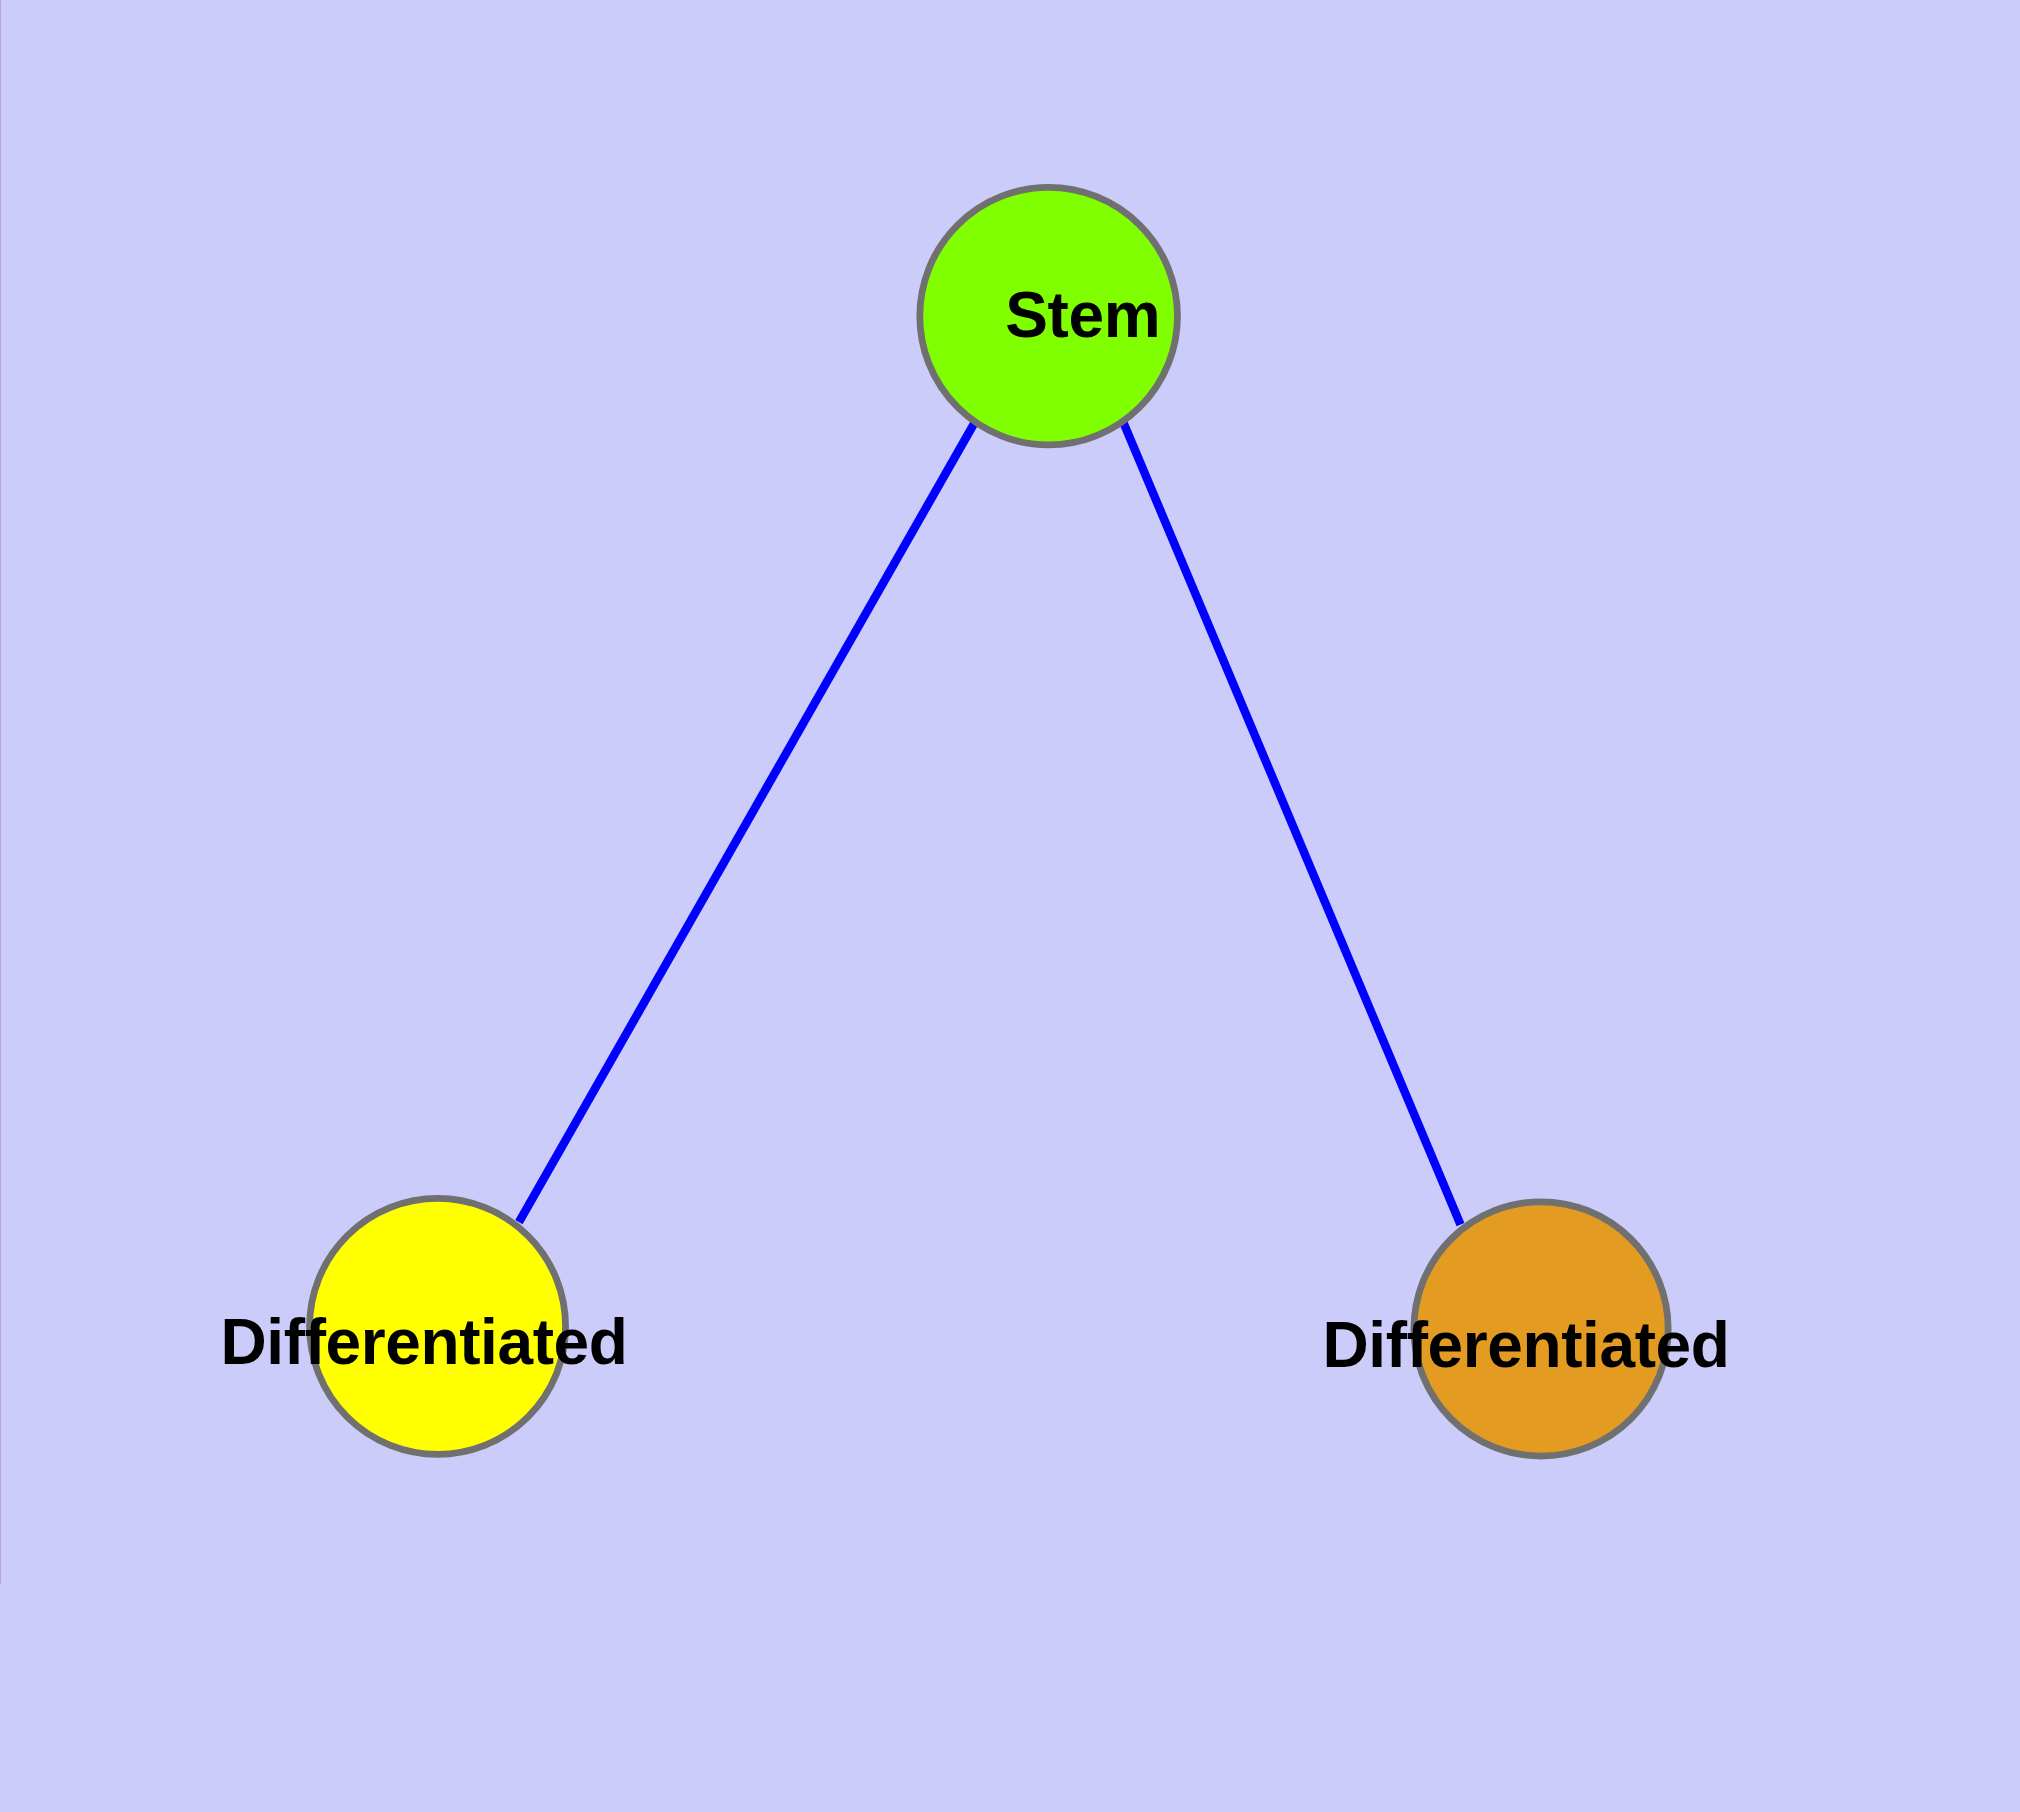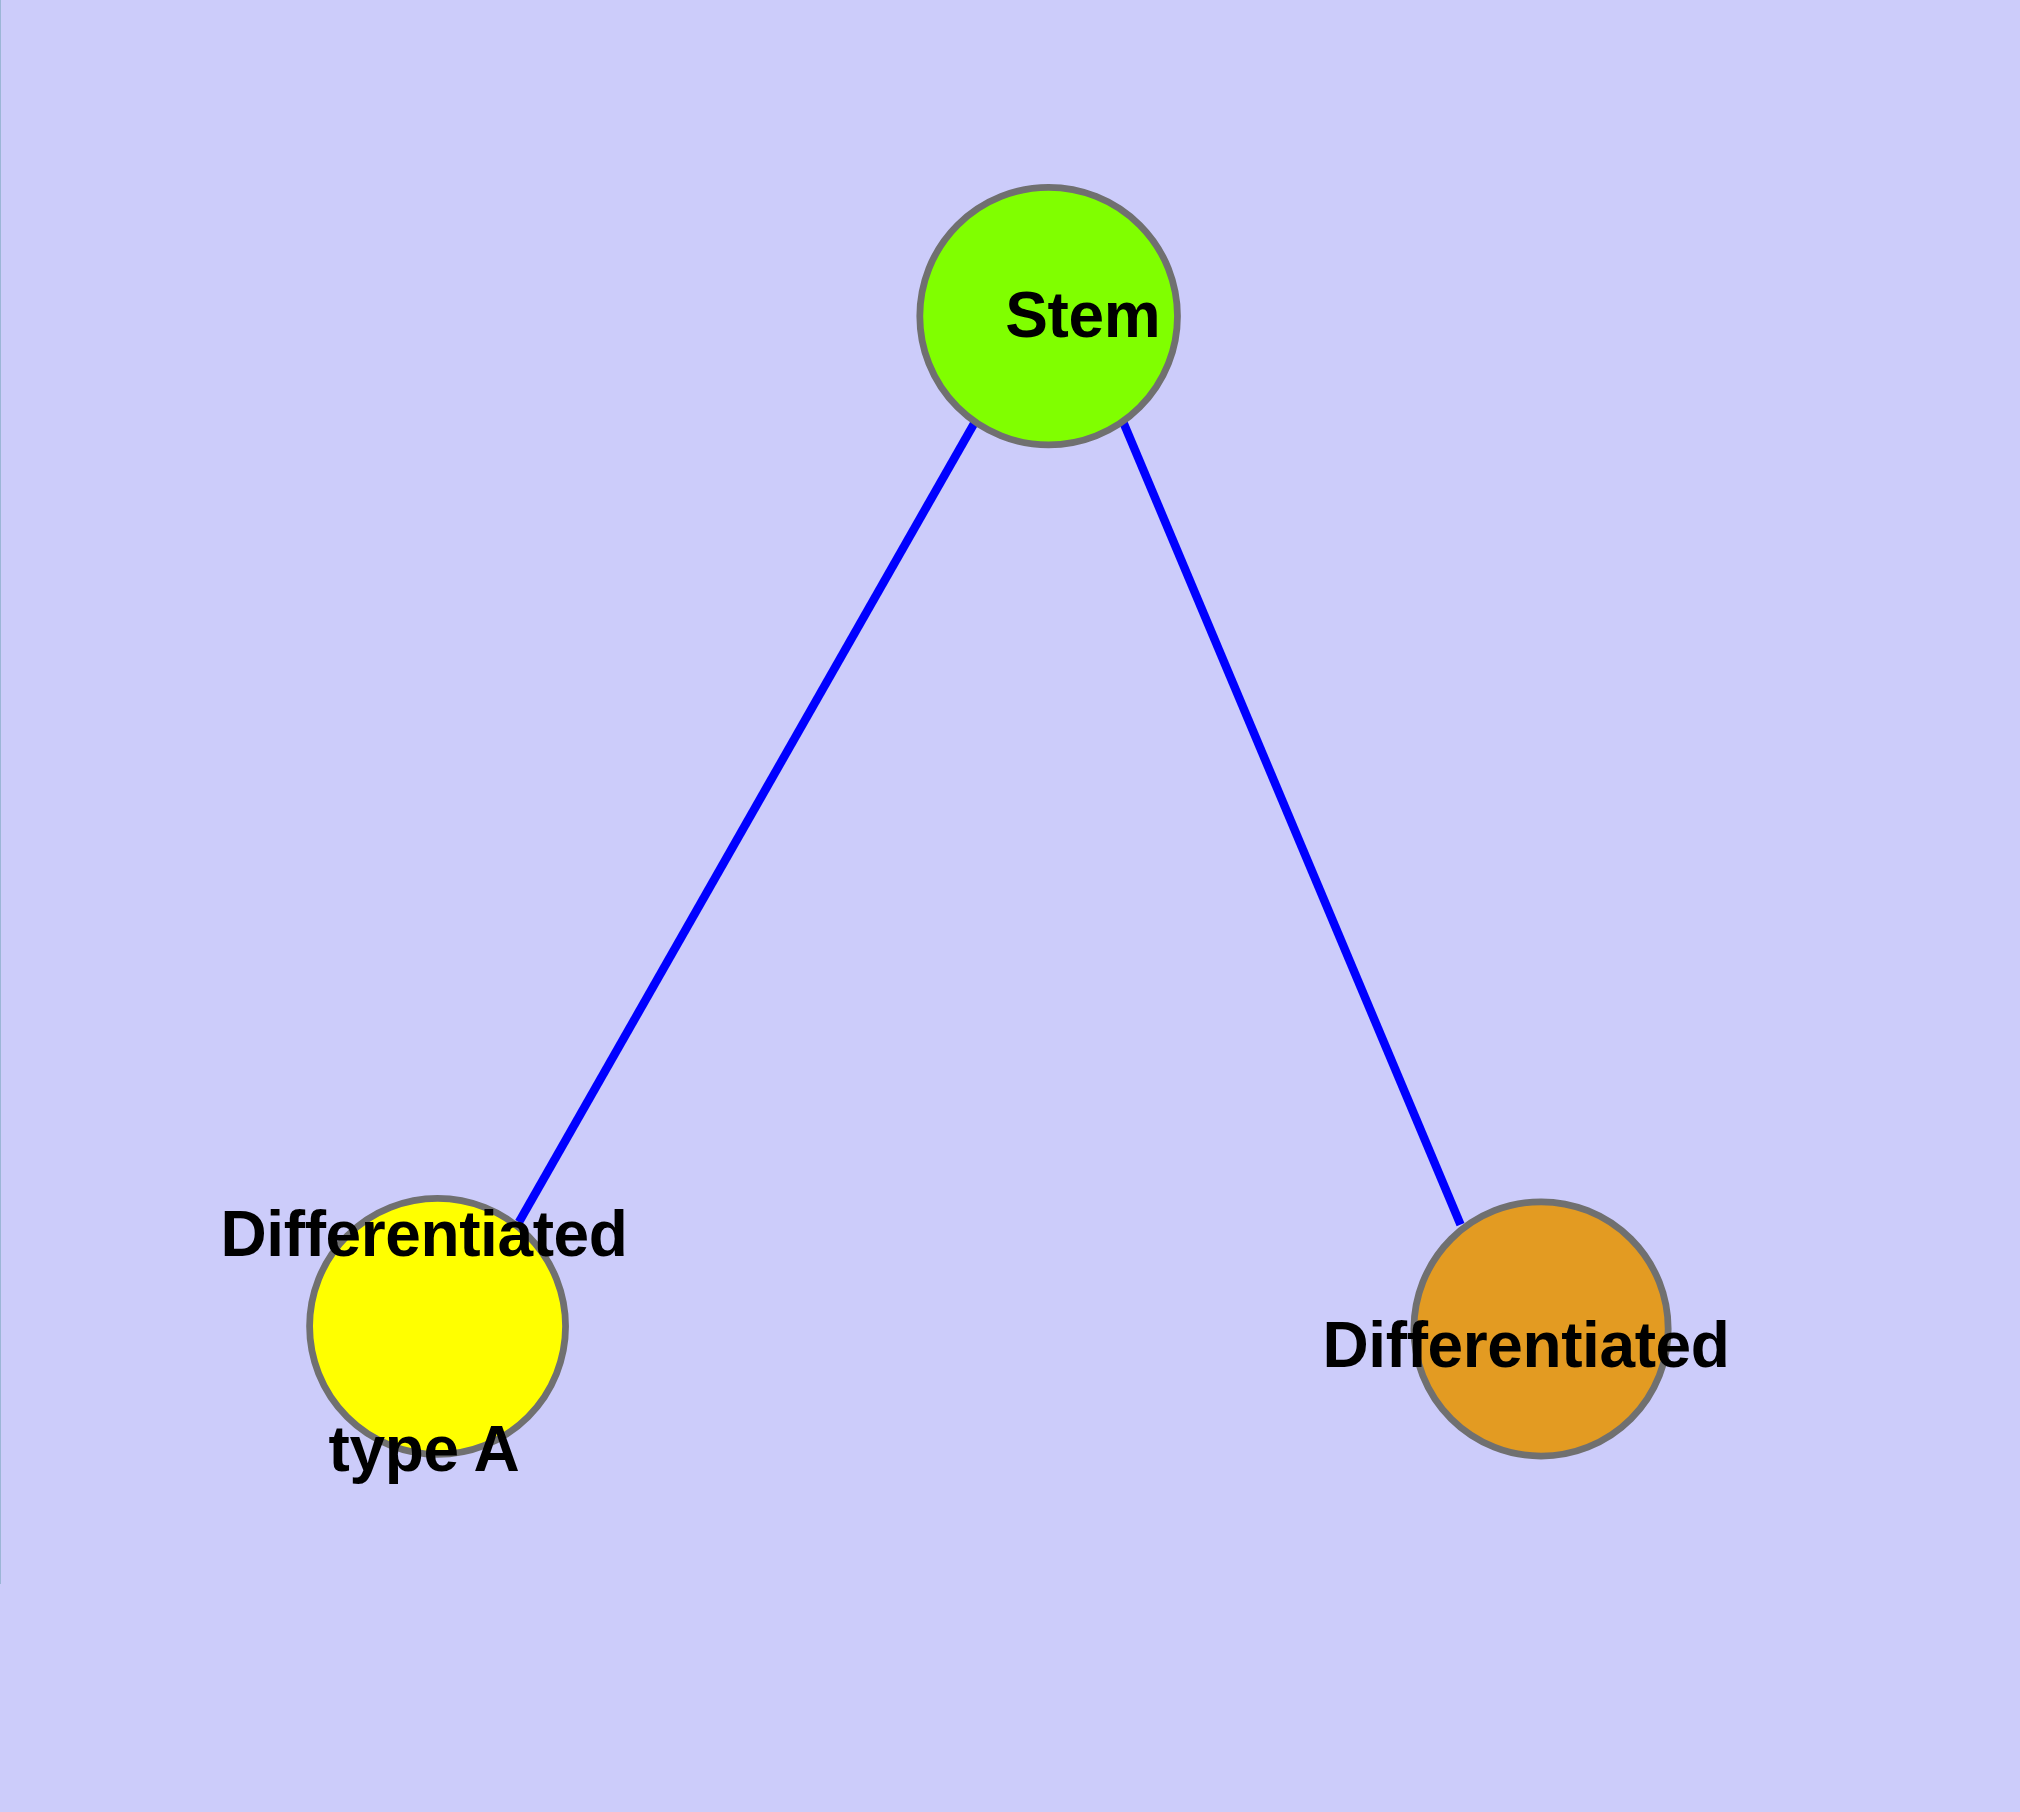--- a/index.html
+++ b/index.html
@@ -6,21 +6,21 @@
   html, body {
     margin: 0;
     padding: 0;
     background: #ccccfa;
   }
   #stage {
     position: relative;
     width: 2021px;
     height: 1584px;
     overflow: hidden;
-    background: #0f766e;
+    background: #a21caf;
     font-family: "Liberation Sans", "DejaVu Sans", sans-serif;
   }
   #graph-svg {
     position: absolute;
     left: 0;
     top: 0;
     width: 2021px;
     height: 1812px;
     display: block;
   }
@@ -60,21 +60,20 @@
       <circle cx="1818" cy="1568" r="150" fill="#e39b22" stroke="#707070" stroke-width="8"></circle>
     </g>
   </svg>
 
   <div class="node-label" style="left:1048px; top:316px;">
     <span>Stem</span>
   </div>
 
   <div class="node-label two-line" style="left:424px; top:1343px;">
     <div>Differentiated</div>
-    <div>type A</div>
   </div>
 
   <div class="node-label two-line" style="left:1526px; top:1346px;">
     <div>Differentiated</div>
   </div>
 
 </div>
 
 
 </body></html>

